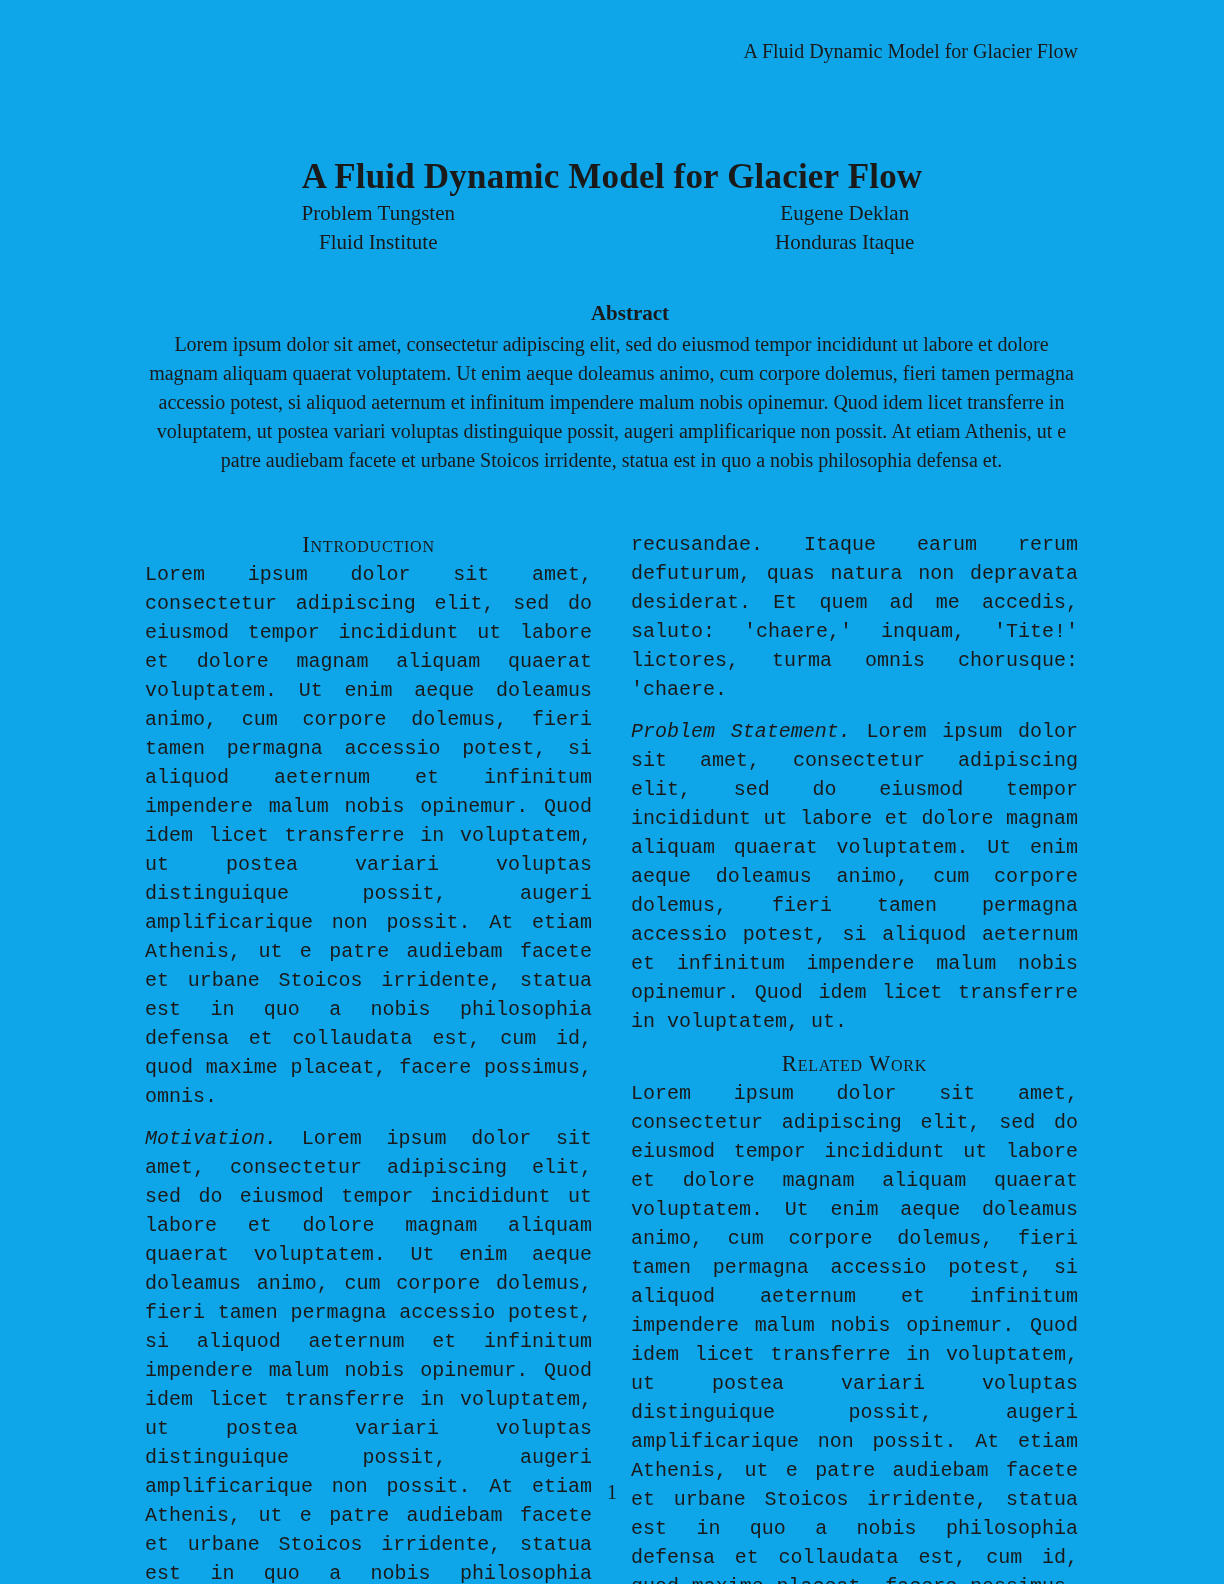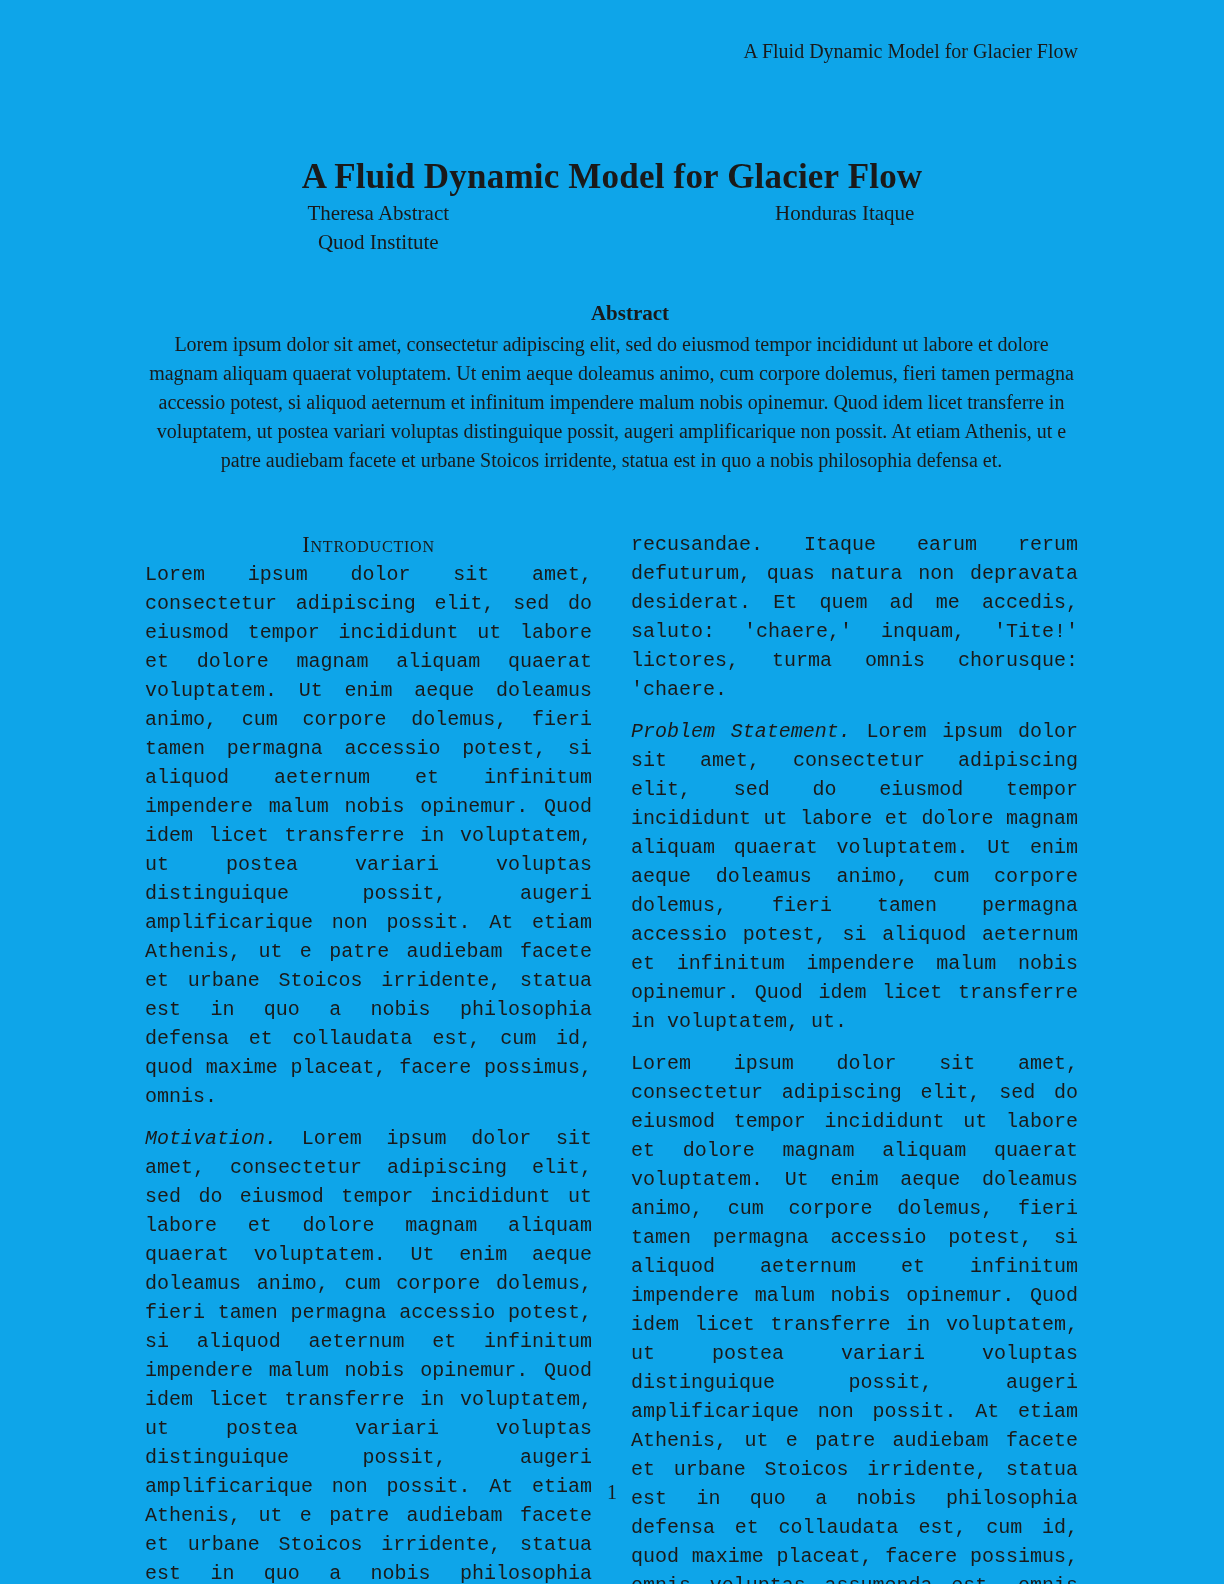--- a/index.html
+++ b/index.html
@@ -115,43 +115,45 @@
 <body>
 
 <div class="page">
 
   <div class="running-header">A Fluid Dynamic Model for Glacier Flow</div>
 
   <h1 class="paper-title">A Fluid Dynamic Model for Glacier Flow</h1>
 
   <div class="authors">
     <div class="author">
-      <div>Theresa Abstract</div>
-      <div>Quod Institute</div>
+      <div>Problem Tungsten</div>
+      <div>Fluid Institute</div>
     </div>
     <div class="author">
+      <div>Eugene Deklan</div>
       <div>Honduras Itaque</div>
     </div>
   </div>
 
   <div class="abstract-heading">Abstract</div>
 
   <div class="abstract-text">Lorem ipsum dolor sit amet, consectetur adipiscing elit, sed do eiusmod tempor incididunt ut labore et dolore magnam aliquam quaerat voluptatem. Ut enim aeque doleamus animo, cum corpore dolemus, fieri tamen permagna accessio potest, si aliquod aeternum et infinitum impendere malum nobis opinemur. Quod idem licet transferre in voluptatem, ut postea variari voluptas distinguique possit, augeri amplificarique non possit. At etiam Athenis, ut e patre audiebam facete et urbane Stoicos irridente, statua est in quo a nobis philosophia defensa et.</div>
 
   <div class="columns">
 
     <div class="col">
       <div class="sec-heading">Introduction</div>
       <p>Lorem ipsum dolor sit amet, consectetur adipiscing elit, sed do eiusmod tempor incididunt ut labore et dolore magnam aliquam quaerat voluptatem. Ut enim aeque doleamus animo, cum corpore dolemus, fieri tamen permagna accessio potest, si aliquod aeternum et infinitum impendere malum nobis opinemur. Quod idem licet transferre in voluptatem, ut postea variari voluptas distinguique possit, augeri amplificarique non possit. At etiam Athenis, ut e patre audiebam facete et urbane Stoicos irridente, statua est in quo a nobis philosophia defensa et collaudata est, cum id, quod maxime placeat, facere possimus, omnis.</p>
       <p class="cont-end"><span class="runin">Motivation.</span> <span>Lorem ipsum dolor sit amet, consectetur adipiscing elit, sed do eiusmod tempor incididunt ut labore et dolore magnam aliquam quaerat voluptatem. Ut enim aeque doleamus animo, cum corpore dolemus, fieri tamen permagna accessio potest, si aliquod aeternum et infinitum impendere malum nobis opinemur. Quod idem licet transferre in voluptatem, ut postea variari voluptas distinguique possit, augeri amplificarique non possit. At etiam Athenis, ut e patre audiebam facete et urbane Stoicos irridente, statua est in quo a nobis philosophia defensa et collaudata est, cum id, quod maxime placeat, facere possimus, omnis voluptas assumenda est, omnis dolor repellendus. Temporibus autem quibusdam et aut officiis debitis aut rerum necessitatibus saepe eveniet, ut et voluptates repudiandae sint et molestiae non</span></p>
     </div>
 
     <div class="col">
       <p>recusandae. Itaque earum rerum defuturum, quas natura non depravata desiderat. Et quem ad me accedis, saluto: 'chaere,' inquam, 'Tite!' lictores, turma omnis chorusque: 'chaere.</p>
       <p><span class="runin">Problem Statement.</span> <span>Lorem ipsum dolor sit amet, consectetur adipiscing elit, sed do eiusmod tempor incididunt ut labore et dolore magnam aliquam quaerat voluptatem. Ut enim aeque doleamus animo, cum corpore dolemus, fieri tamen permagna accessio potest, si aliquod aeternum et infinitum impendere malum nobis opinemur. Quod idem licet transferre in voluptatem, ut.</span></p>
+      <div class="sec-heading spaced">Related Work</div>
       <p class="cont-end">Lorem ipsum dolor sit amet, consectetur adipiscing elit, sed do eiusmod tempor incididunt ut labore et dolore magnam aliquam quaerat voluptatem. Ut enim aeque doleamus animo, cum corpore dolemus, fieri tamen permagna accessio potest, si aliquod aeternum et infinitum impendere malum nobis opinemur. Quod idem licet transferre in voluptatem, ut postea variari voluptas distinguique possit, augeri amplificarique non possit. At etiam Athenis, ut e patre audiebam facete et urbane Stoicos irridente, statua est in quo a nobis philosophia defensa et collaudata est, cum id, quod maxime placeat, facere possimus, omnis voluptas assumenda est, omnis dolor repellendus. Temporibus autem quibusdam et aut officiis debitis aut rerum necessitatibus saepe eveniet, ut et voluptates repudiandae sint et molestiae non</p>
     </div>
 
   </div>
 
   <div class="page-number">1</div>
 
 </div>
 
 </body></html>

